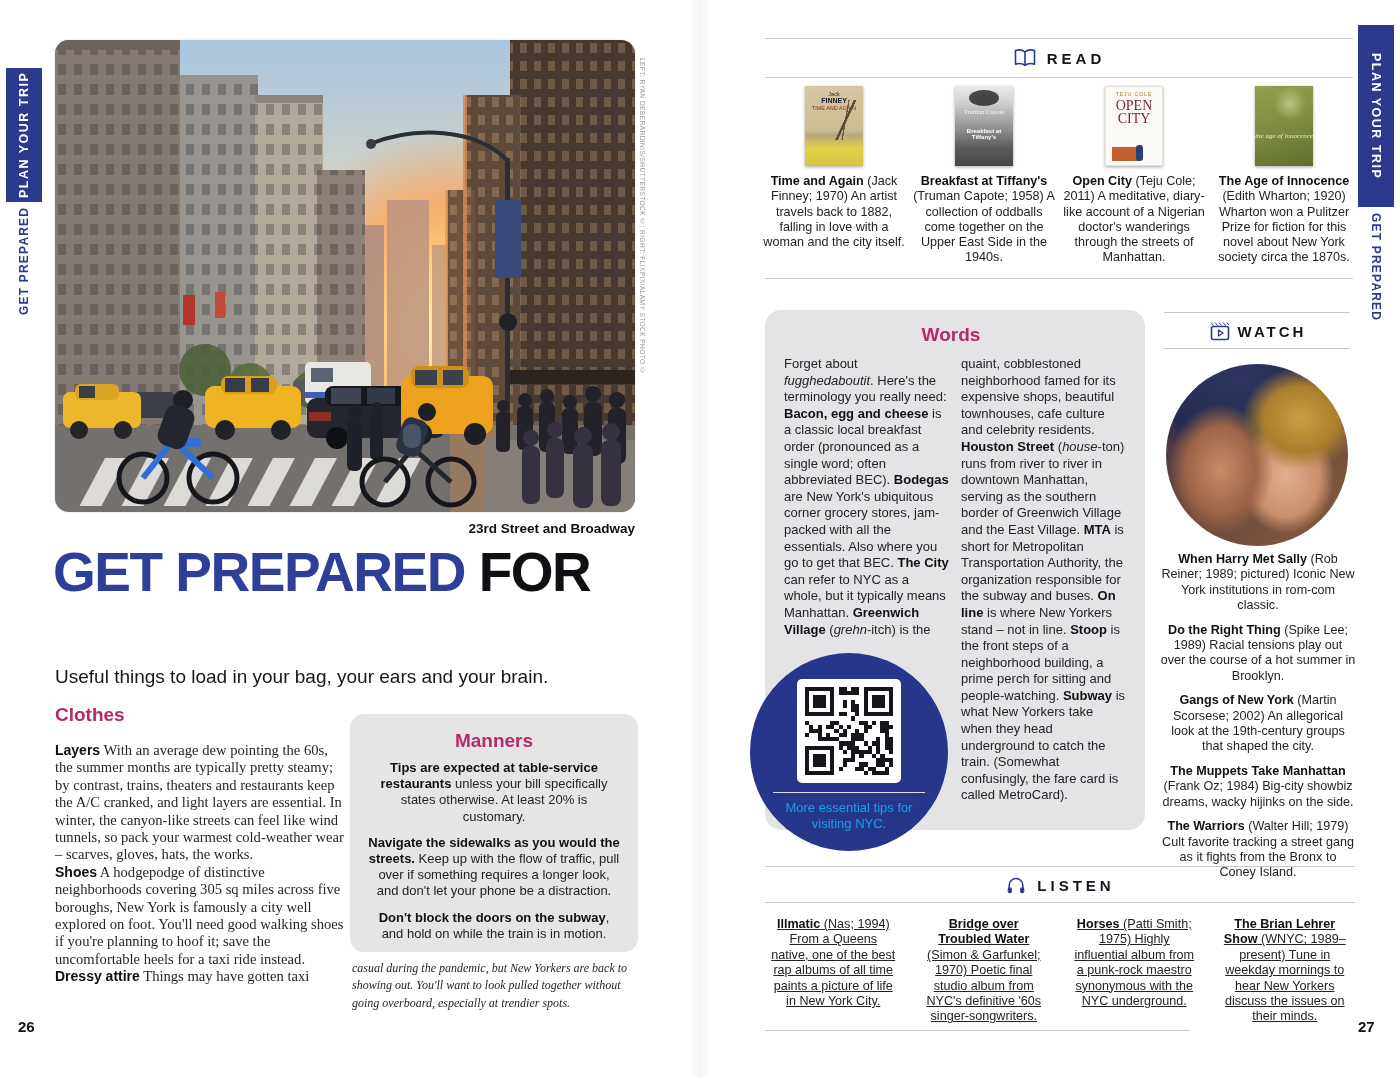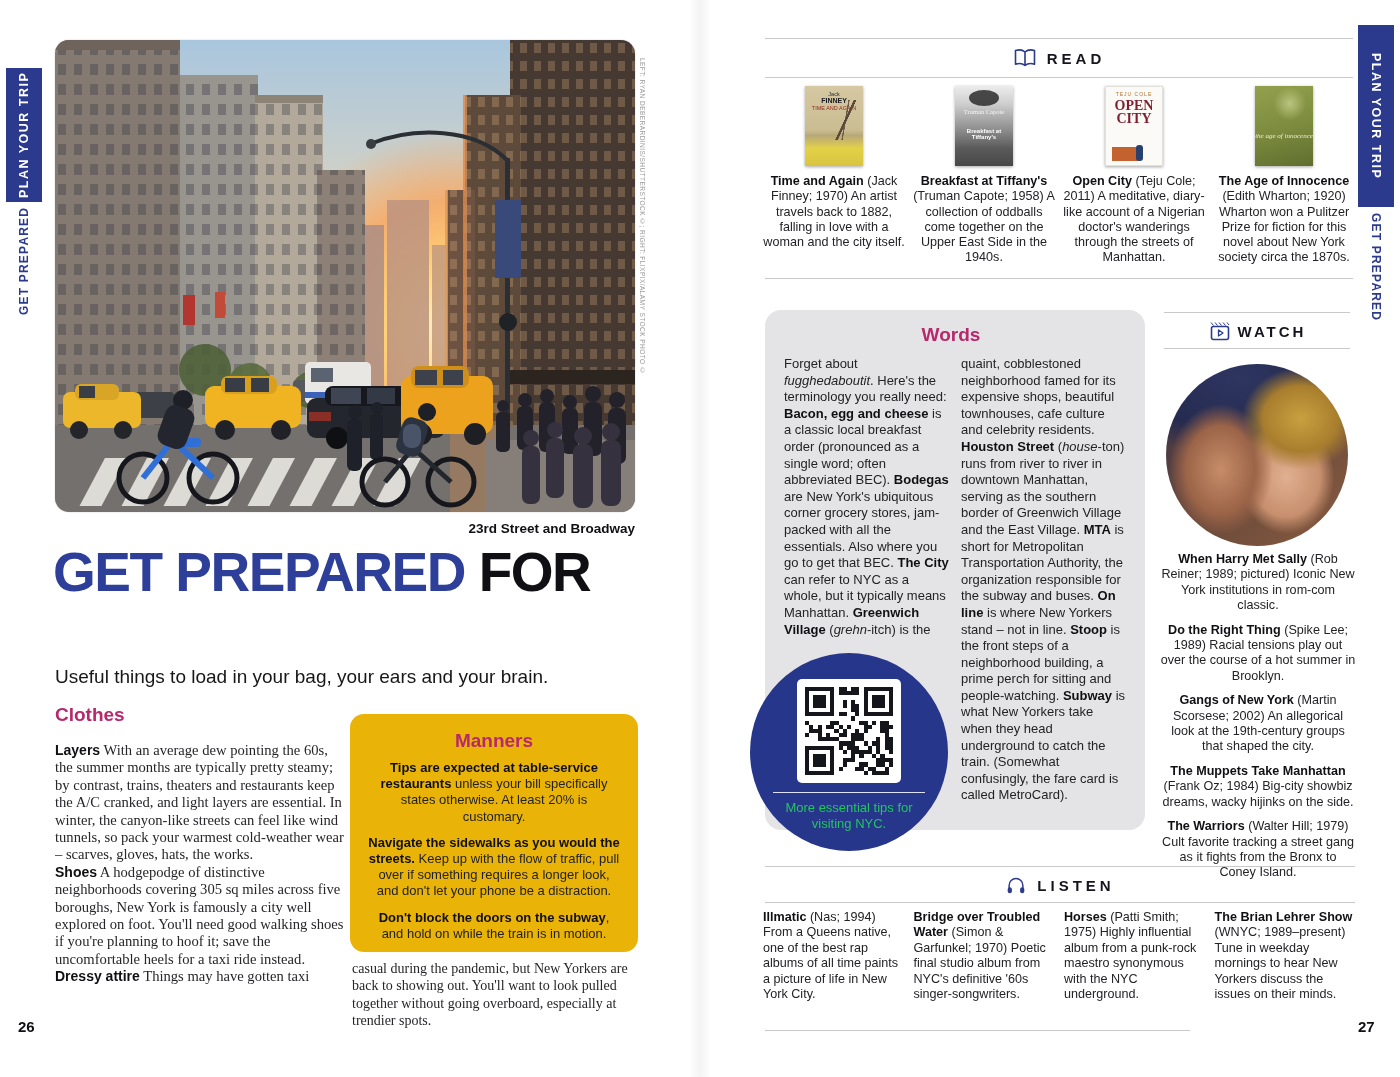--- a/index.html
+++ b/index.html
@@ -26,23 +26,23 @@
   .title .blue{color:#2e3f99;}
   .subtitle{position:absolute;left:55px;top:666px;width:600px;font-size:19px;color:#17171a;}
   
   .h-magenta{color:#b7286c;font-weight:bold;font-size:19px;}
   .clothes-h{position:absolute;left:55px;top:704px;}
   .bodycol{position:absolute;left:55px;top:742px;width:290px;height:300px;overflow:hidden;
            font-family:"Liberation Serif",serif;font-size:14.6px;line-height:17.4px;color:#26262a;}
   .bodycol p{margin:0;}
   .lead{font-family:"Liberation Sans",sans-serif;font-weight:bold;font-size:14px;color:#101014;}
   .cont-col{position:absolute;left:352px;top:960px;width:290px;font-family:"Liberation Serif",serif;
-            font-size:14px;line-height:17.4px;color:#26262a;}
-  
-  .manners{position:absolute;left:350px;top:714px;width:288px;height:238px;background:#eab308;border-radius:14px;
+            font-size:12px;line-height:17.4px;color:#26262a;font-style:italic;}
+  
+  .manners{position:absolute;left:350px;top:714px;width:288px;height:238px;background:#e5e5e5;border-radius:14px;
            text-align:center;padding:0;}
   .manners h3{margin:16px 0 8px 0;font-size:19px;}
   .manners p{margin:0 auto 10px auto;width:252px;font-size:13px;line-height:16.2px;color:#232327;}
   .manners .mlead{font-weight:bold;color:#101014;}
   
   .rule{position:absolute;height:1px;background:#c9c9cb;}
   .sec-head{position:absolute;display:flex;align-items:center;justify-content:center;gap:10px;
             font-weight:bold;font-size:15px;letter-spacing:4px;color:#15151f;}
   .sec-head svg{display:block;}
   
@@ -57,53 +57,53 @@
   .c1 .t1{font-size:5.5px;color:#8e2b22;margin-top:1px;}
   .c1 .cable{position:absolute;left:28px;top:14px;width:26px;height:40px;
              background:linear-gradient(115deg,transparent 46%,#5a4a3a 47%,#5a4a3a 52%,transparent 53%),
                         linear-gradient(100deg,transparent 46%,#6a5a46 47%,#6a5a46 50%,transparent 51%);}
   .c2{background:linear-gradient(180deg,#ececec 0%,#cfcfcf 22%,#8d8d8d 55%,#5a5a5a 78%,#474747 100%);}
   .c2 .hat{position:absolute;left:14px;top:4px;width:30px;height:16px;border-radius:50%;background:#2b2b2b;opacity:.85;}
   .c2 .a1{position:absolute;left:0;right:0;top:22px;font-size:6.5px;color:#f4f4f4;font-family:"Liberation Serif",serif;}
   .c2 .t1{position:absolute;left:0;right:0;top:42px;font-size:6px;color:#ffffff;font-weight:bold;}
   .c3{background:#fbfaf6;border:1px solid #e2e0da;box-sizing:border-box;}
   .c3 .a1{font-size:5px;letter-spacing:1px;color:#b5722f;margin-top:4px;}
-  .c3 .t1{font-size:14px;line-height:13px;font-weight:bold;color:#7d1f2e;font-family:"Liberation Serif",serif;margin-top:2px;}
+  .c3 .t1{font-size:14px;line-height:13px;font-weight:normal;color:#7d1f2e;font-family:"Liberation Serif",serif;margin-top:2px;}
   .c3 .brick{position:absolute;left:6px;bottom:4px;width:26px;height:14px;background:#c4622f;}
   .c3 .fig{position:absolute;left:30px;bottom:4px;width:7px;height:16px;background:#27406e;border-radius:3px;}
   .c4{background:radial-gradient(40% 30% at 60% 22%,#b9c47e 0%,transparent 70%),
                  linear-gradient(165deg,#93a14e 0%,#7b8a3d 55%,#5f6e2e 100%);}
   .c4 .t1{position:absolute;left:0;right:0;top:46px;font-size:7px;color:#f3ecd2;font-family:"Liberation Serif",serif;font-style:italic;}
   
   .words{position:absolute;left:765px;top:310px;width:380px;height:520px;background:#e4e4e6;border-radius:16px;}
   .words h3{margin:14px 8px 0 0;text-align:center;font-size:19px;}
   .wcols{position:absolute;left:19px;top:46px;width:342px;display:flex;gap:12px;}
   .wcol{width:165px;font-size:13px;line-height:16.6px;color:#232327;}
   .wcol .b{color:#101014;}
   
   .qr-circle{position:absolute;left:750px;top:653px;width:198px;height:198px;border-radius:50%;background:#26368a;
-             text-align:center;color:#22c55e;}
+             text-align:center;color:#0ea5e9;}
   .qr-box{width:104px;height:104px;background:#fff;border-radius:5px;margin:26px auto 0 auto;
           display:flex;align-items:center;justify-content:center;}
   .qr-line{width:152px;height:1px;background:rgba(255,255,255,.85);margin:9px auto 7px auto;}
   .qr-text{font-size:13px;line-height:16px;width:160px;margin:0 auto;}
   
   .movie-circle{position:absolute;left:1166px;top:364px;width:182px;height:182px;border-radius:50%;
     background:
       radial-gradient(46% 40% at 74% 30%,#c9a03f 0%,#a87e2e 45%,rgba(168,126,46,0) 70%),
       radial-gradient(38% 48% at 30% 58%,#c78d69 0%,#9c6448 50%,rgba(156,100,72,0) 75%),
       radial-gradient(34% 40% at 66% 62%,#e0b091 0%,#c78f6d 55%,rgba(199,143,109,0) 78%),
       radial-gradient(90% 55% at 40% 8%,#2e3560 0%,#252b50 55%,rgba(37,43,80,0) 80%),
       linear-gradient(135deg,#3a3148 0%,#6b4a3a 55%,#8a5c41 100%);}
   .movies{position:absolute;left:1160px;top:552px;width:196px;text-align:center;}
   .movies p{margin:0 0 9px 0;font-size:12.6px;line-height:15.4px;color:#232327;}
   .movies .b{color:#101014;}
   
   .albums{position:absolute;left:763px;top:910px;width:592px;display:grid;grid-template-columns:repeat(4,1fr);column-gap:10px;}
-  .albums p{margin:0;font-size:12.6px;line-height:15.4px;color:#232327;}
+  .albums p{margin:7px;text-align:center;font-size:12.6px;line-height:15.4px;color:#232327;text-decoration:underline;}
   .albums .b{color:#101014;}
   
   .pnum{position:absolute;font-weight:bold;font-size:15px;color:#101014;}
   .fold{position:absolute;left:688px;top:0;width:24px;height:1077px;
         background:linear-gradient(90deg,rgba(0,0,0,0) 0%,rgba(0,0,0,.045) 50%,rgba(0,0,0,0) 100%);}
 </style>
 </head>
 <body>
 
 <div class="spread">

